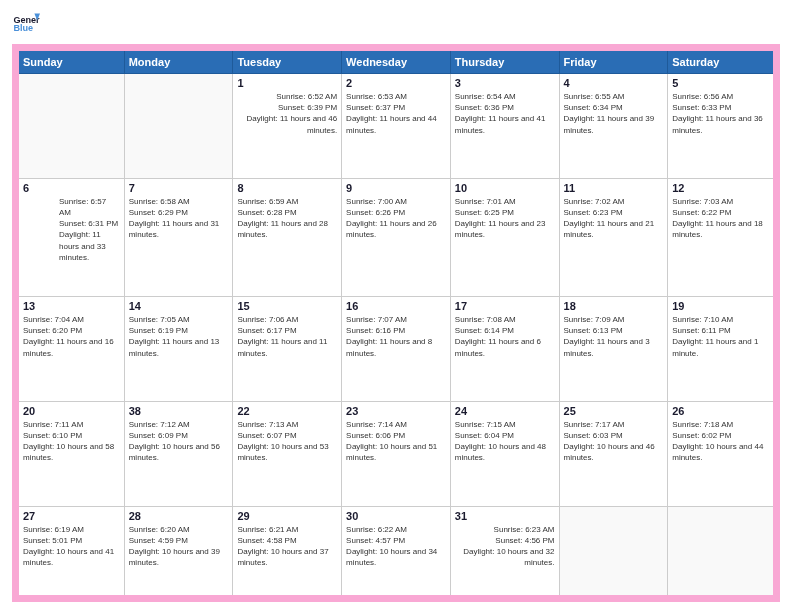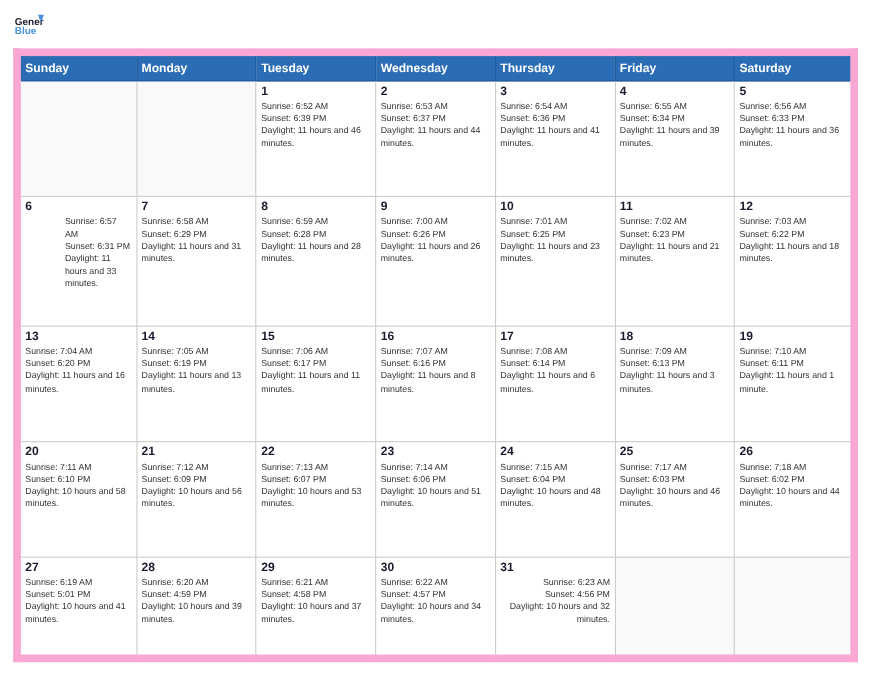--- a/index.html
+++ b/index.html
@@ -118,21 +118,21 @@
           <th>Friday</th>
           <th>Saturday</th>
         </tr>
     </thead>
     <tbody id="calendar-body">
         <tr>
           <td class="empty"></td>
           <td class="empty"></td>
           <td>
             <span class="day-num">1</span>
-            <div class="day-info" style="white-space: pre-line;">Sunrise: 6:52 AM
+            <div class="day-info" style="white-space: pre-line; text-align: right;">Sunrise: 6:52 AM
 Sunset: 6:39 PM
 Daylight: 11 hours and 46 minutes.</div>
           </td>
           <td>
             <span class="day-num">2</span>
             <div class="day-info" style="white-space: pre-line;">Sunrise: 6:53 AM
 Sunset: 6:37 PM
 Daylight: 11 hours and 44 minutes.</div>
           </td>
           <td>
@@ -243,21 +243,21 @@
           </td>
         </tr>
         <tr>
           <td>
             <span class="day-num">20</span>
             <div class="day-info" style="white-space: pre-line;">Sunrise: 7:11 AM
 Sunset: 6:10 PM
 Daylight: 10 hours and 58 minutes.</div>
           </td>
           <td>
-            <span class="day-num">21</span>
+            <span class="day-num">38</span>
             <div class="day-info" style="white-space: pre-line;">Sunrise: 7:12 AM
 Sunset: 6:09 PM
 Daylight: 10 hours and 56 minutes.</div>
           </td>
           <td>
             <span class="day-num">22</span>
             <div class="day-info" style="white-space: pre-line;">Sunrise: 7:13 AM
 Sunset: 6:07 PM
 Daylight: 10 hours and 53 minutes.</div>
           </td>

